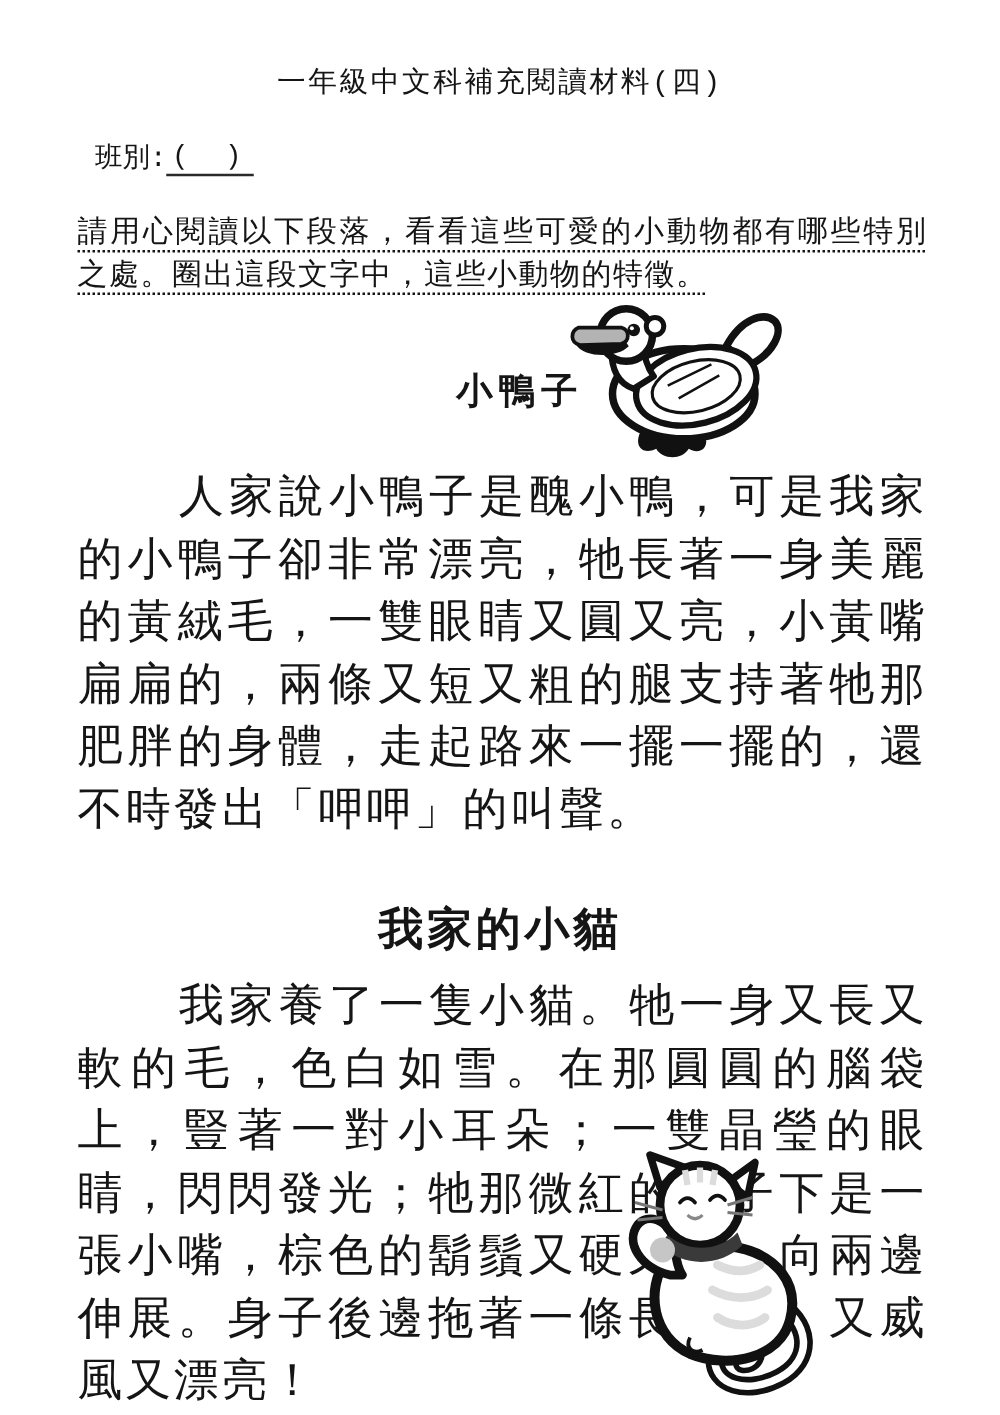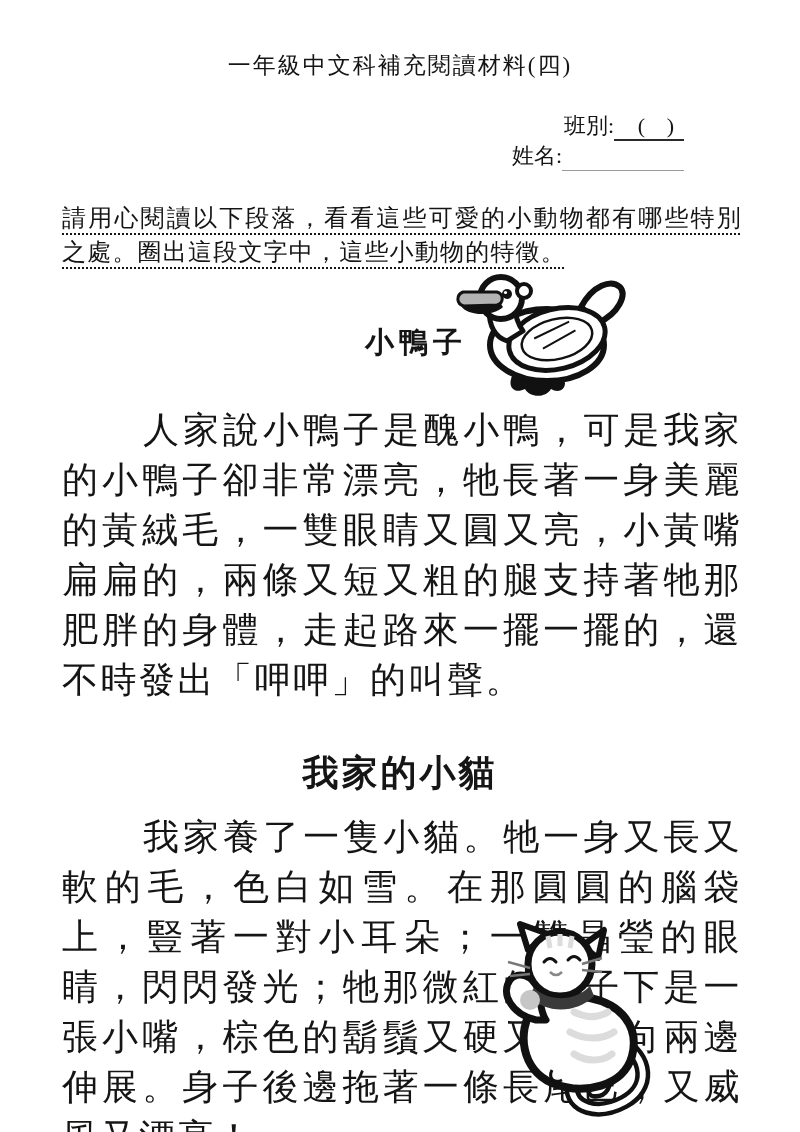--- a/index.html
+++ b/index.html
@@ -1,35 +1,34 @@
 <!DOCTYPE html>
 <html><head>
 <meta charset="utf-8">
 <style>
   html,body { margin:0; padding:0; background:#e8e8e8; }
   .page {
     position:relative;
     width:800px; height:1132px;
     margin:0 auto;
     background:#ffffff;
-    font-family:Liberation Serif, serif;
+    font-family:Liberation Mono, monospace;
     color:#151515;
     overflow:hidden;
   }
   .doc-title {
     margin:0; padding-top:50px;
     text-align:center;
     font-size:23px; font-weight:normal;
     letter-spacing:2px;
   }
   .fields-row {
     display:flex; justify-content:space-between; align-items:flex-end;
     margin:30px 116px 0 76px;
     font-size:22px;
-    flex-direction:column;
   }
   .field { white-space:nowrap; }
   .blank {
     display:inline-block;
     border-bottom:2px solid #2a2a2a;
     vertical-align:bottom;
     min-height:26px;
   }
   .class-blank { width:68px; text-align:right; padding-right:2px; letter-spacing:8px; }
   .name-blank  { width:122px; border-bottom:1.5px solid #9a9a9a; }
@@ -69,23 +68,20 @@
 </head>
 <body>
 
 <div class="page">
 
   <h1 class="doc-title">一年級中文科補充閱讀材料(四)</h1>
 
   <div class="fields-row">
     <div class="field">
       <span>班別:</span><span class="blank class-blank">(  )</span>
-    </div>
-    <div class="field">
-      <span>姓名:</span><span class="blank name-blank"></span>
     </div>
   </div>
 
   <p class="instructions"><span class="dotted">請用心閱讀以下段落，看看這些可愛的小動物都有哪些特別之處。圈出這段文字中，這些小動物的特徵。</span></p>
 
   <div class="duck-block">
     <div class="duck-art">
       <svg width="172" height="126" viewBox="0 0 172 126" xmlns="http://www.w3.org/2000/svg">
         <path d="M126,34 C138,12 156,6 165,14 C172,22 164,40 143,50 Z" fill="#fff" stroke="#111" stroke-width="6" stroke-linejoin="round"></path>
         <path d="M60,98 C50,112 58,122 70,116 C74,124 90,126 96,116 C102,120 110,118 110,110 L104,96 Z" fill="#111"></path>

